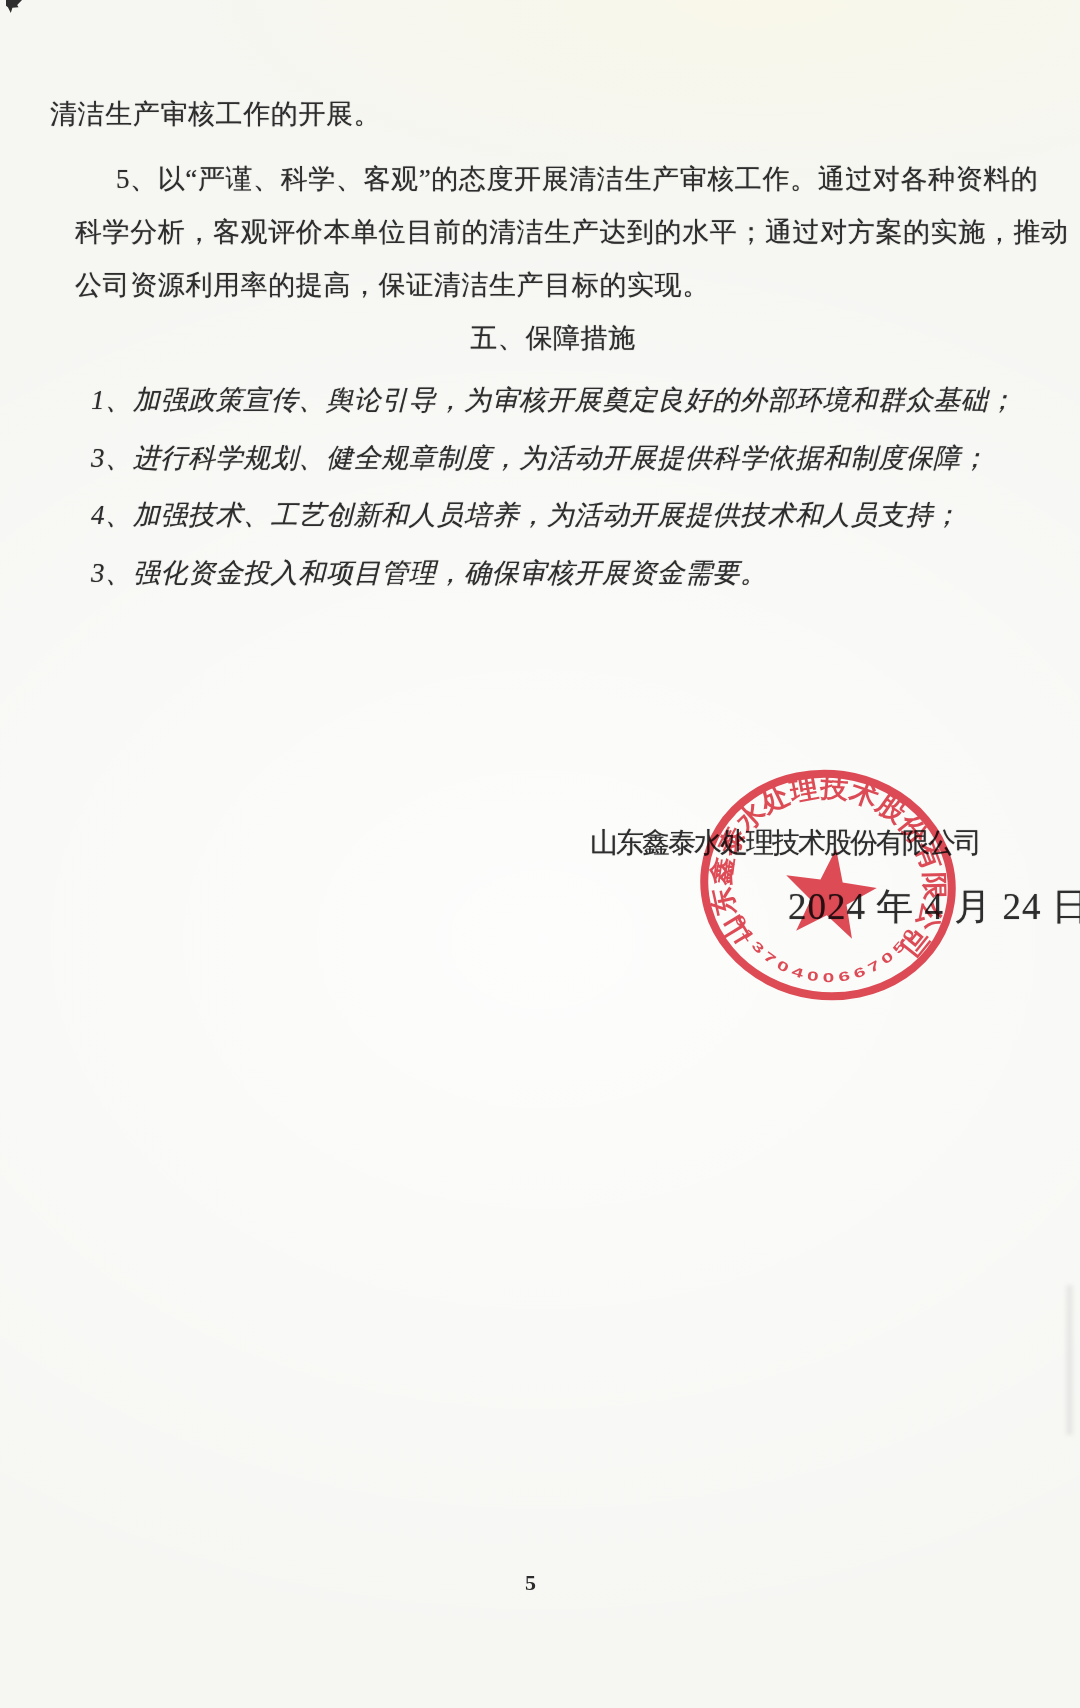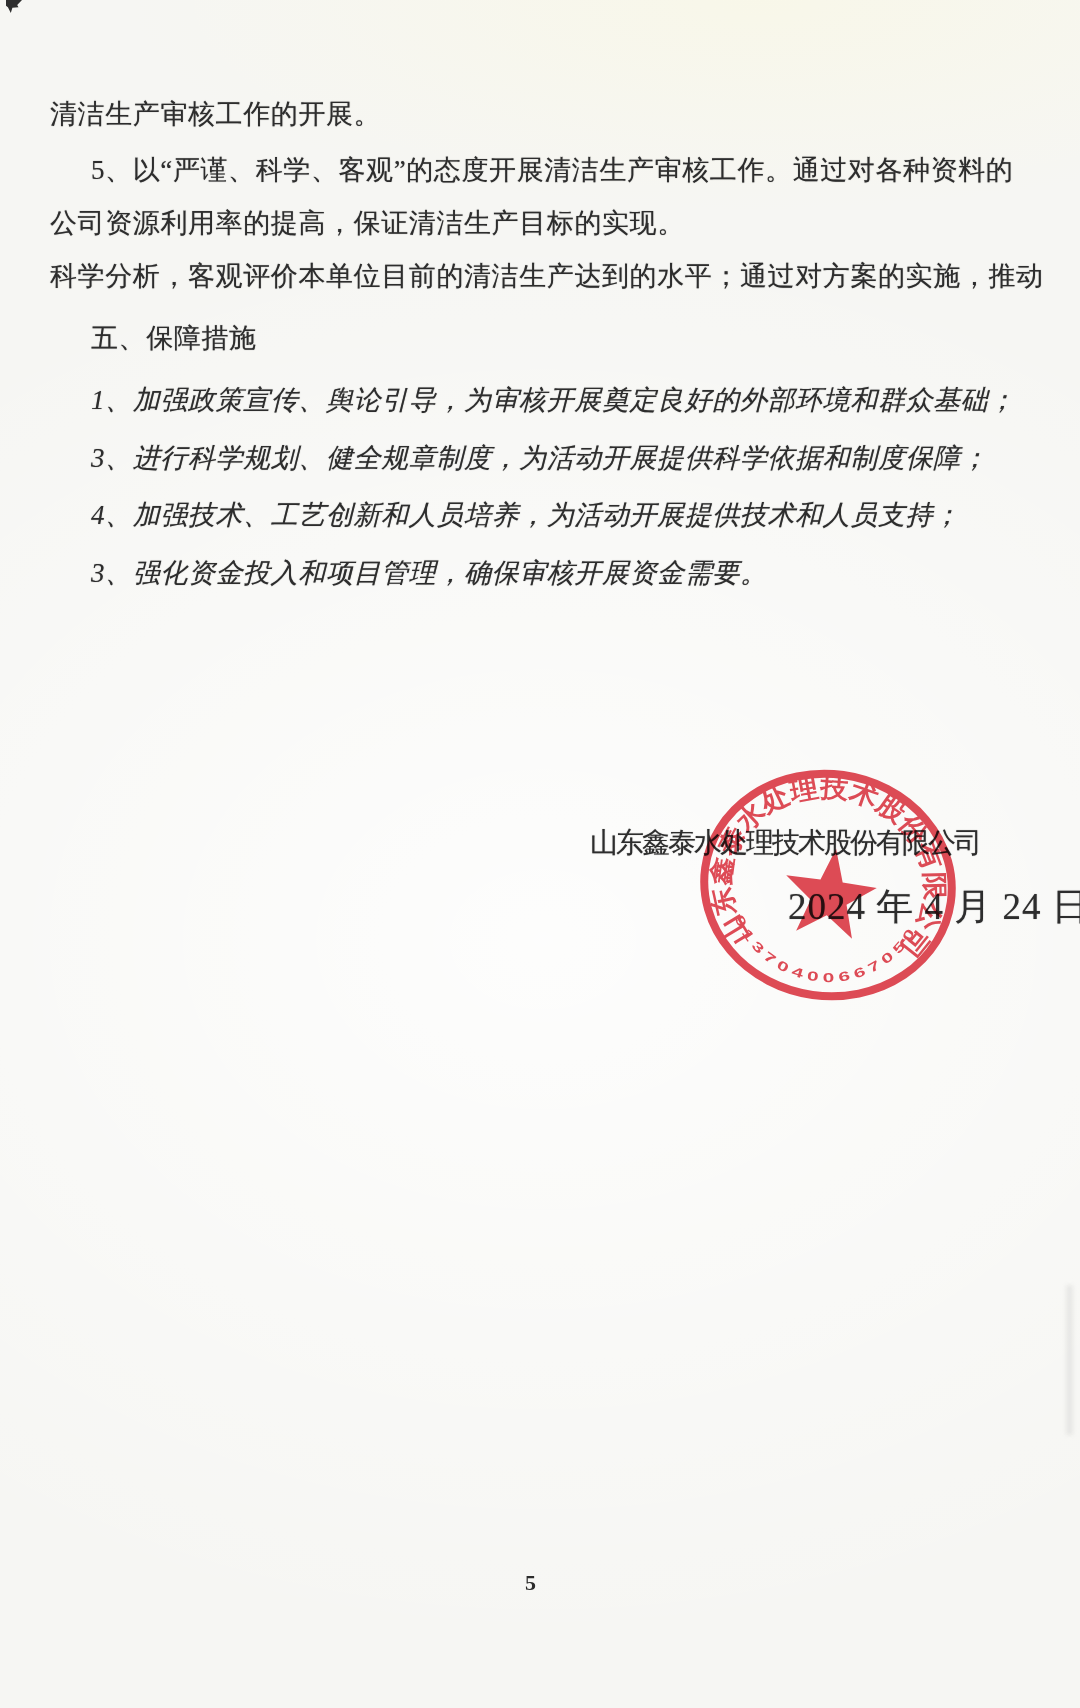--- a/index.html
+++ b/index.html
@@ -29,22 +29,22 @@
   }
   .bodytext {
     position: absolute;
     left: 50px;
     width: 965px;
     font-size: 27px;
     letter-spacing: 0.6px;
     line-height: 53px;
   }
   .block-intro   { top: 88px;  }
-  .block-para5   { top: 144px; }
-  .block-heading { top: 310px; line-height: 56px; }
+  .block-para5   { top: 153px; margin-left: 25px; }
+  .block-heading { top: 310px; line-height: 56px; text-align: center; }
   .block-list    { top: 372px; line-height: 57.5px; font-style: italic; }
   .line { white-space: nowrap; }
   .block-para5 .line:first-child { padding-left: 41px; }
   .block-heading .line,
   .block-list .line { padding-left: 41px; }
 
   .signature-company {
     position: absolute;
     left: 590px;
     top: 824px;
@@ -109,22 +109,22 @@
 <div class="page">
 
   <div class="corner-mark"></div>
 
   <div class="bodytext ink block-intro">
       <div class="line">清洁生产审核工作的开展。</div>
     </div>
 
   <div class="bodytext ink block-para5">
       <div class="line">5、以“严谨、科学、客观”的态度开展清洁生产审核工作。通过对各种资料的</div>
+      <div class="line">科学分析，客观评价本单位目前的清洁生产达到的水平；通过对方案的实施，推动</div>
       <div class="line">公司资源利用率的提高，保证清洁生产目标的实现。</div>
-      <div class="line">科学分析，客观评价本单位目前的清洁生产达到的水平；通过对方案的实施，推动</div>
     </div>
 
   <div class="bodytext ink block-heading">
     <div class="line">五、保障措施</div>
   </div>
 
   <div class="bodytext ink block-list">
       <div class="line">1、加强政策宣传、舆论引导，为审核开展奠定良好的外部环境和群众基础；</div>
       <div class="line">3、进行科学规划、健全规章制度，为活动开展提供科学依据和制度保障；</div>
       <div class="line">4、加强技术、工艺创新和人员培养，为活动开展提供技术和人员支持；</div>

